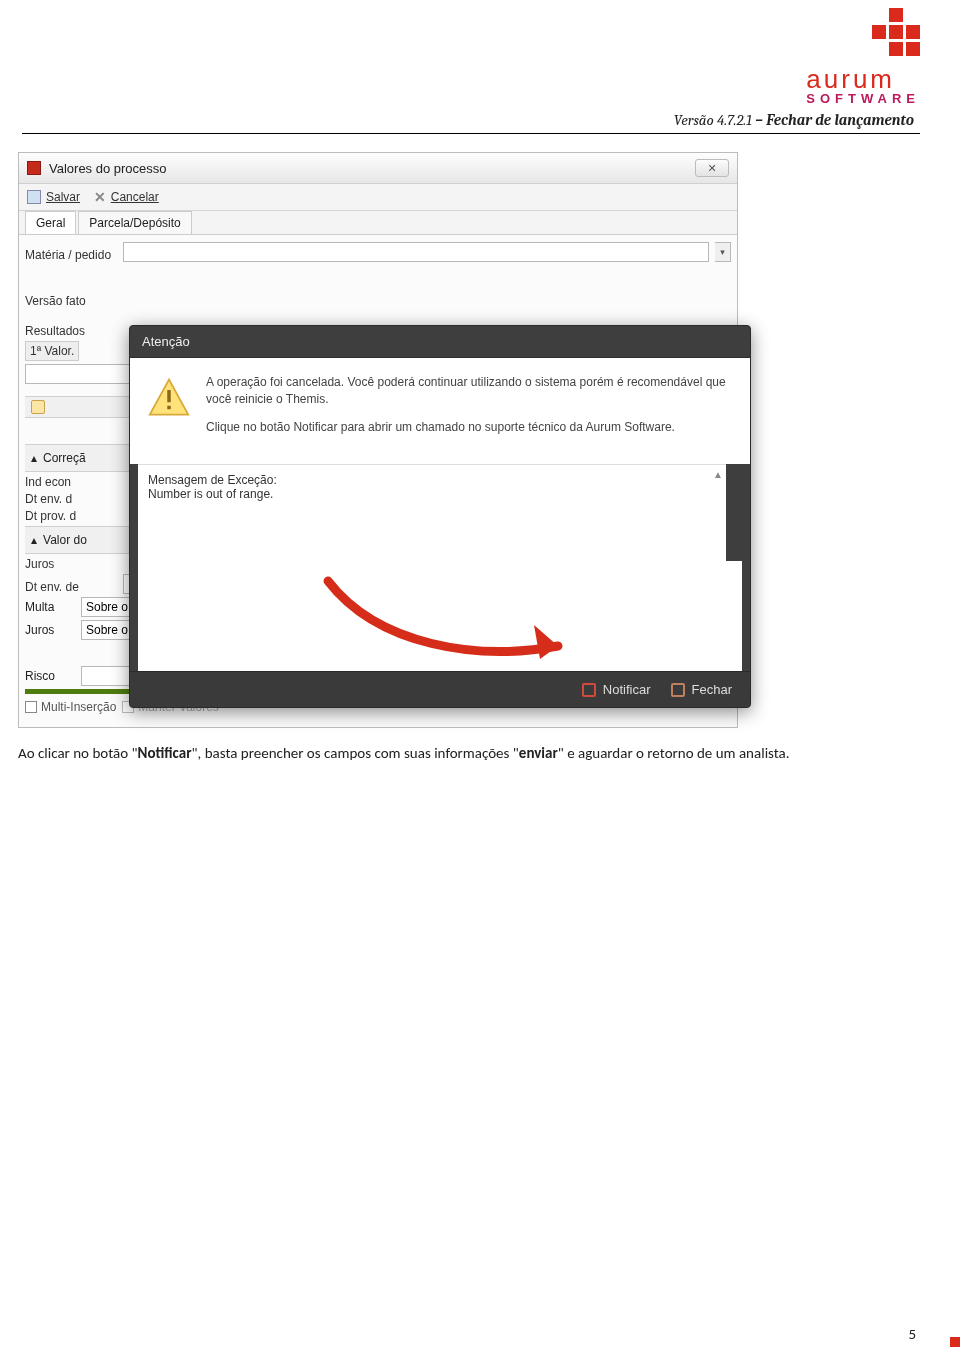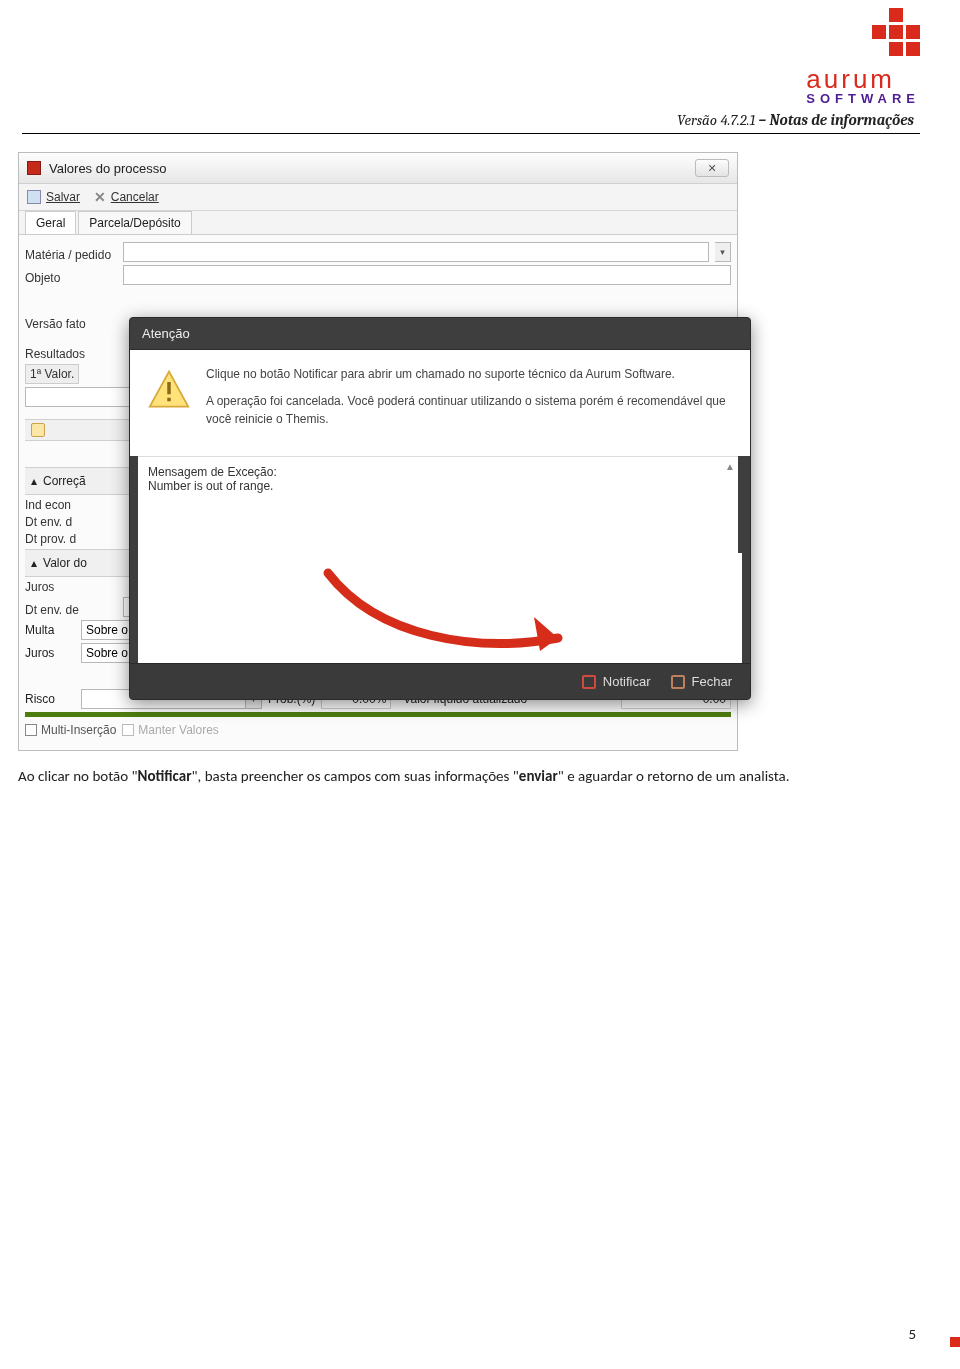--- a/index.html
+++ b/index.html
@@ -24,21 +24,21 @@
   .logo-mark {
     display: flex;
     flex-direction: column;
     gap: 3px;
   }
   .logo-row { display: flex; gap: 3px; }
   .lsq { width: 14px; height: 14px; background:#d92a1c; }
   .lsq.white { background: #fff; border:0; }
   .logo-text { line-height: 1; }
   .logo-text .brand { font-size: 26px; letter-spacing: 3px; color:#d92a1c; font-weight: 400; }
-  .logo-text .sub   { font-size: 13px; letter-spacing: 5px; color:#4c1d95; font-weight: 600; }
+  .logo-text .sub   { font-size: 13px; letter-spacing: 5px; color:#be185d; font-weight: 600; }
   .version-line {
     text-align: right;
     font-family: Cambria, Georgia, serif;
     font-size: 15px;
     margin-top: 6px;
     padding-right: 6px;
   }
   .version-line .v { font-style: italic; }
   .version-line .t { font-style: italic; font-weight: bold; }
   .hr { border-top: 1.5px solid #000; margin: 4px 0 14px 0; }
@@ -89,36 +89,36 @@
     display:flex;align-items:center;justify-content:flex-end;}
   .val{width:110px;text-align:right;height:20px;border:1px solid #cfcfcf;padding:0 4px;background:#fff;
     display:flex;align-items:center;justify-content:flex-end;}
   .footer-row{display:flex;align-items:center;gap:6px;margin:3px 0;}
   .chk{display:flex;align-items:center;gap:4px;font-size:12px;color:#555;}
   .chk.disabled{color:#aaa;}
   .chk .box{width:12px;height:12px;border:1px solid #888;background:#fff;}
   
   .modal {
     position:absolute;
-    left:110px; top:164px;
+    left:110px; top:172px;
     width:622px;
     background:#3e3e3e;
     border:1px solid #2a2a2a;
     border-radius:4px;
     box-shadow:0 4px 18px rgba(0,0,0,.45);
     color:#ddd;
     z-index:50;
   }
   .modal-title{padding:8px 12px;font-size:13px;color:#eee;border-bottom:1px solid #2d2d2d;}
   .modal-body{display:flex;gap:16px;background:#fff;color:#333;padding:16px 18px 18px 18px;
     font-size:12px;line-height:1.45;}
   .warn-icon{width:42px;height:42px;flex:0 0 42px;margin-top:2px;}
   .warn-icon svg{width:100%;height:100%;}
   .modal-body p{margin-bottom:10px;color:#444;}
-  .exc-box{background:#fff;margin:0 12px 0 8px;padding:8px 10px 60px 10px;border-top:1px solid #ddd;
+  .exc-box{background:#fff;margin:0 24px 0 8px;padding:8px 10px 60px 10px;border-top:1px solid #ddd;
     font-size:12px;color:#333;position:relative;}
   .exc-box .scroll{position:absolute;right:3px;top:4px;font-size:10px;color:#888;}
   .arrow-zone{background:#fff;height:110px;position:relative;margin:0 8px;}
   .arrow-zone svg{position:absolute;left:160px;top:-10px;width:320px;height:130px;}
   .modal-actions{background:#3a3a3a;border-top:1px solid #2a2a2a;
     display:flex;justify-content:flex-end;gap:20px;padding:10px 18px;}
   .modal-btn{display:flex;align-items:center;gap:7px;color:#ddd;font-size:13px;}
   .modal-btn .bi{width:14px;height:14px;border:2px solid #d04a3d;border-radius:2px;}
   .modal-btn .bi.close{border-color:#c08060; position:relative;}
   .caption{font-family:Calibri,Arial,sans-serif;font-size:15px;color:#222;line-height:1.5;
@@ -149,21 +149,21 @@
           <div class="lsq"></div>
           <div class="lsq"></div>
         </div>
     </div>
     <div class="logo-text">
       <div class="brand">aurum</div>
       <div class="sub">SOFTWARE</div>
     </div>
   </div>
   <div class="version-line">
-    <span class="v">Versão </span><span class="v">4.7.2.1</span><span class="t"> – </span><span class="t">Notas de informações</span>
+    <span class="v">Versão </span><span class="v">4.7.2.1</span><span class="t"> – </span><span class="t">Fechar de lançamento</span>
   </div>
   <div class="hr"></div>
 </div>
 
 <div class="shot-wrap">
   <div class="win-title">
     <div class="redsq"></div>
     <span>Valores do processo</span>
     <div class="win-close">✕</div>
   </div>
@@ -182,24 +182,20 @@
   <div class="tabs">
     <div class="tab active">Geral</div>
     <div class="tab">Parcela/Depósito</div>
   </div>
 
   <div class="form-area">
     <div class="row">
       <label>Matéria / pedido</label>
       <input type="text" style="">
       <div class="dd-arrow">▾</div>
-    </div>
-    <div class="row">
-      <label>Objeto</label>
-      <input type="text" style="">
     </div>
     <div class="row" style="height:26px;"></div>
     <div class="row">
       <label>Versão fato</label>
     </div>
     <div class="row" style="height:10px;"></div>
     <div class="row">
       <label>Resultados</label>
     </div>
     <div class="row">
@@ -304,22 +300,22 @@
     <div class="modal-title">Atenção</div>
     <div class="modal-body">
       <div class="warn-icon">
         <svg viewBox="0 0 48 48">
             <polygon points="24,4 46,44 2,44" fill="#ffe27a" stroke="#d8a93a" stroke-width="2"></polygon>
             <rect x="22" y="16" width="4" height="14" fill="#8a6a1a"></rect>
             <rect x="22" y="34" width="4" height="4" fill="#8a6a1a"></rect>
           </svg>
       </div>
       <div>
+        <p>A operação foi cancelada. Você poderá continuar utilizando o sistema porém é recomendável que você reinicie o Themis.</p>
         <p>Clique no botão Notificar para abrir um chamado no suporte técnico da Aurum Software.</p>
-        <p>A operação foi cancelada. Você poderá continuar utilizando o sistema porém é recomendável que você reinicie o Themis.</p>
       </div>
     </div>
     <div class="exc-box">
       <div>Mensagem de Exceção:</div>
       <div>Number is out of range.</div>
       <div class="scroll">▲</div>
     </div>
     <div class="arrow-zone">
       <svg viewBox="0 0 320 130">
         <path d="M30,30 C80,95 180,110 260,95" stroke="#d62c1a" stroke-width="9" fill="none" stroke-linecap="round"></path>

